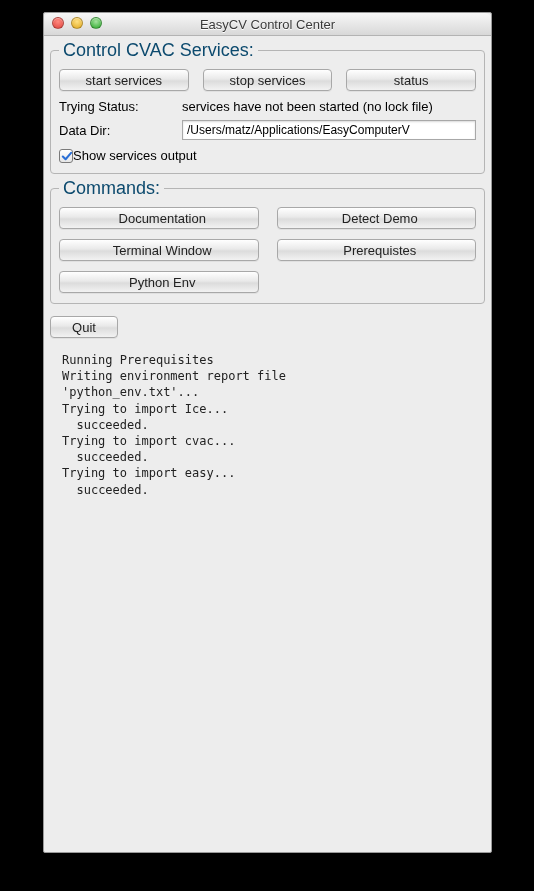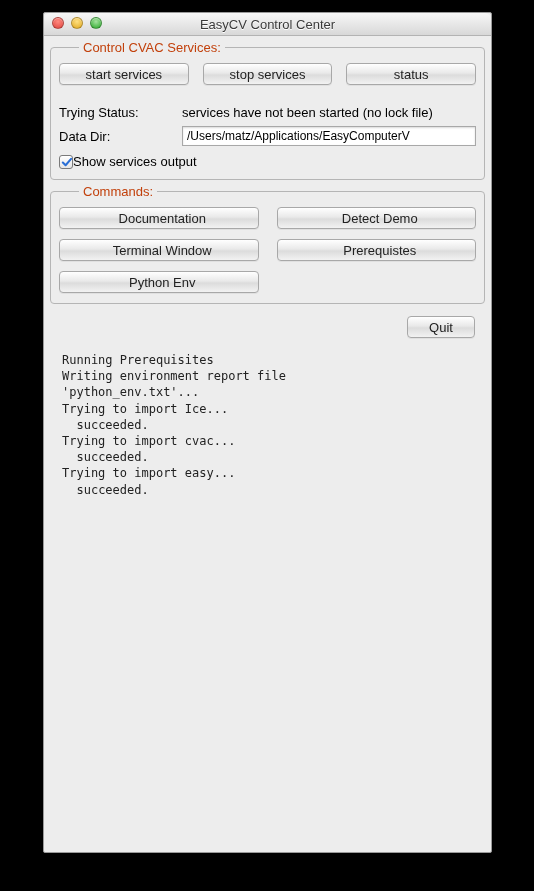--- a/index.html
+++ b/index.html
@@ -70,28 +70,27 @@
   }
   fieldset {
     border: 1px solid #b5b5b5;
     border-radius: 4px;
     margin: 0;
     padding: 8px 8px 10px 8px;
     background: #ededed;
   }
   legend {
     padding: 0 4px;
-    font-size: 13px;
-    color: #c2410c;
-    margin-left: 20px;
+    font-size: 18px;
+    color: #0c4a6e;
   }
   .btnrow {
     display: flex;
     gap: 14px;
-    margin-bottom: 20px;
+    margin-bottom: 8px;
   }
   button.mac {
     flex: 1;
     height: 22px;
     background: linear-gradient(#ffffff, #e9e9e9 45%, #dcdcdc 55%, #f2f2f2);
     border: 1px solid #a8a8a8;
     border-radius: 4px;
     font-size: 13px;
     color: #222;
     cursor: default;
@@ -141,21 +140,21 @@
   }
   .maccheck svg { width: 11px; height: 11px; }
   .cmdgrid {
     display: grid;
     grid-template-columns: 1fr 1fr;
     gap: 10px 18px;
   }
   .cmdgrid button.mac { width: 100%; padding-left: 7px; }
   .quitrow {
     display: flex;
-    justify-content: flex-end;
+    justify-content: flex-start;
     padding: 8px 10px 0 0;
   }
   .quitrow button.mac {
     flex: 0 0 auto;
     width: 68px;
   }
   .output {
     flex: 1;
     margin: 4px 4px 6px 4px;
     padding: 6px 8px;

